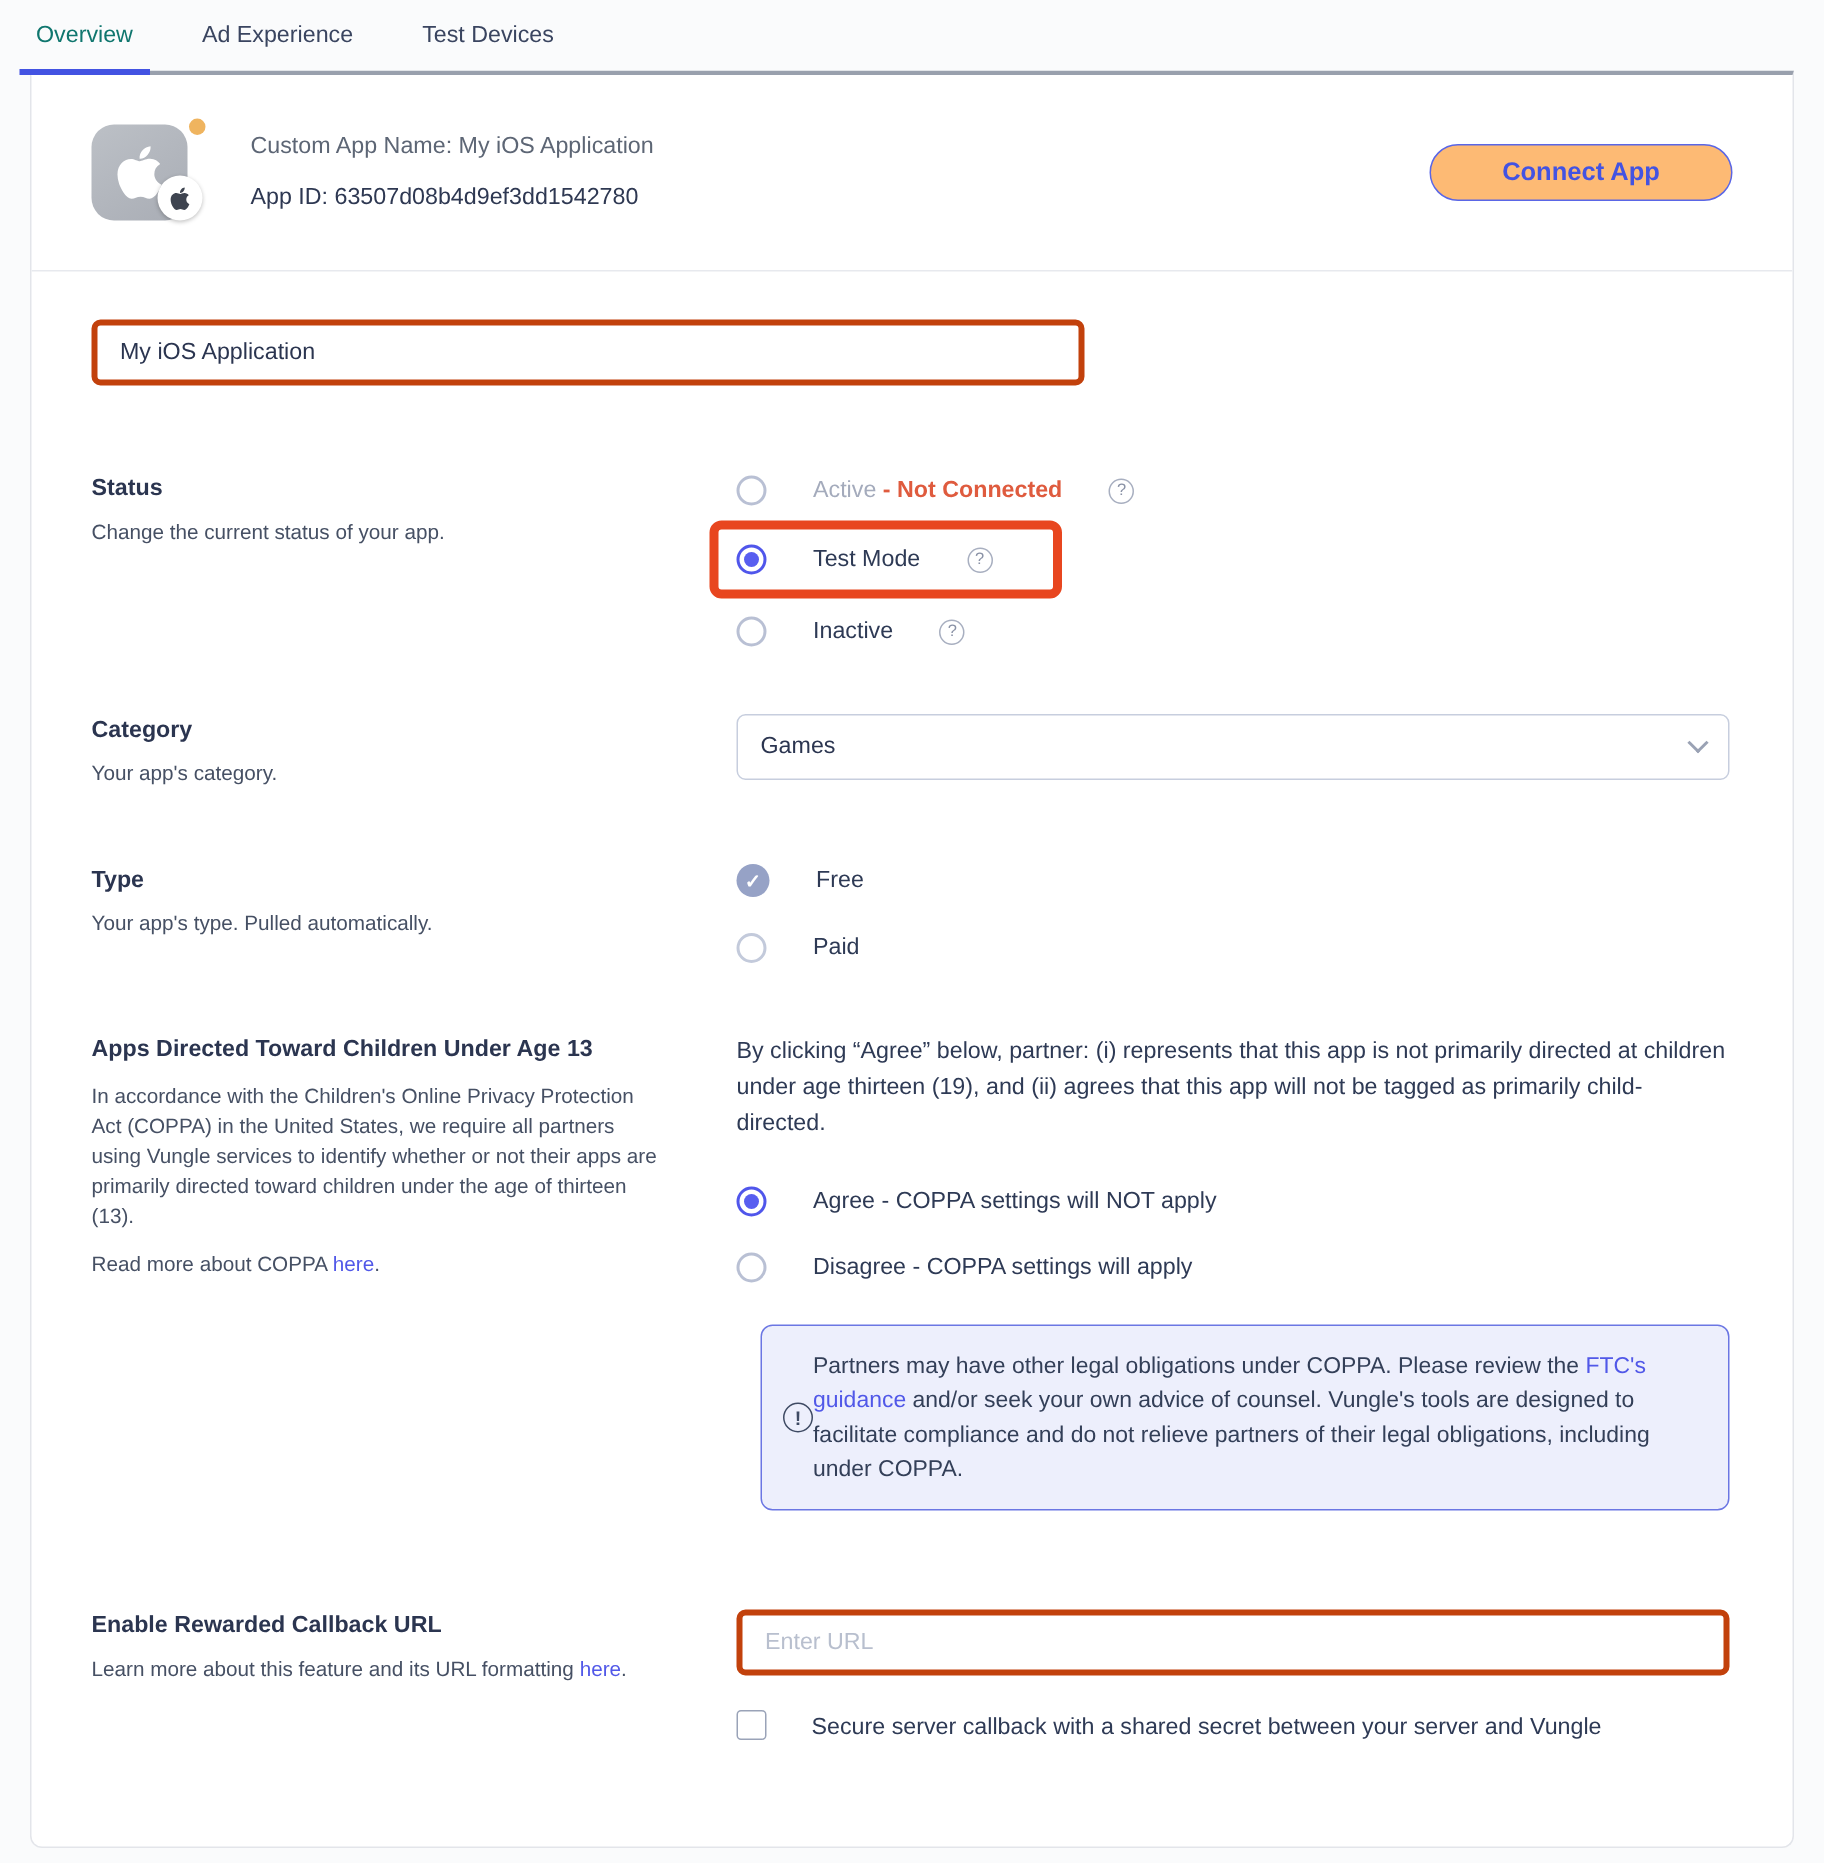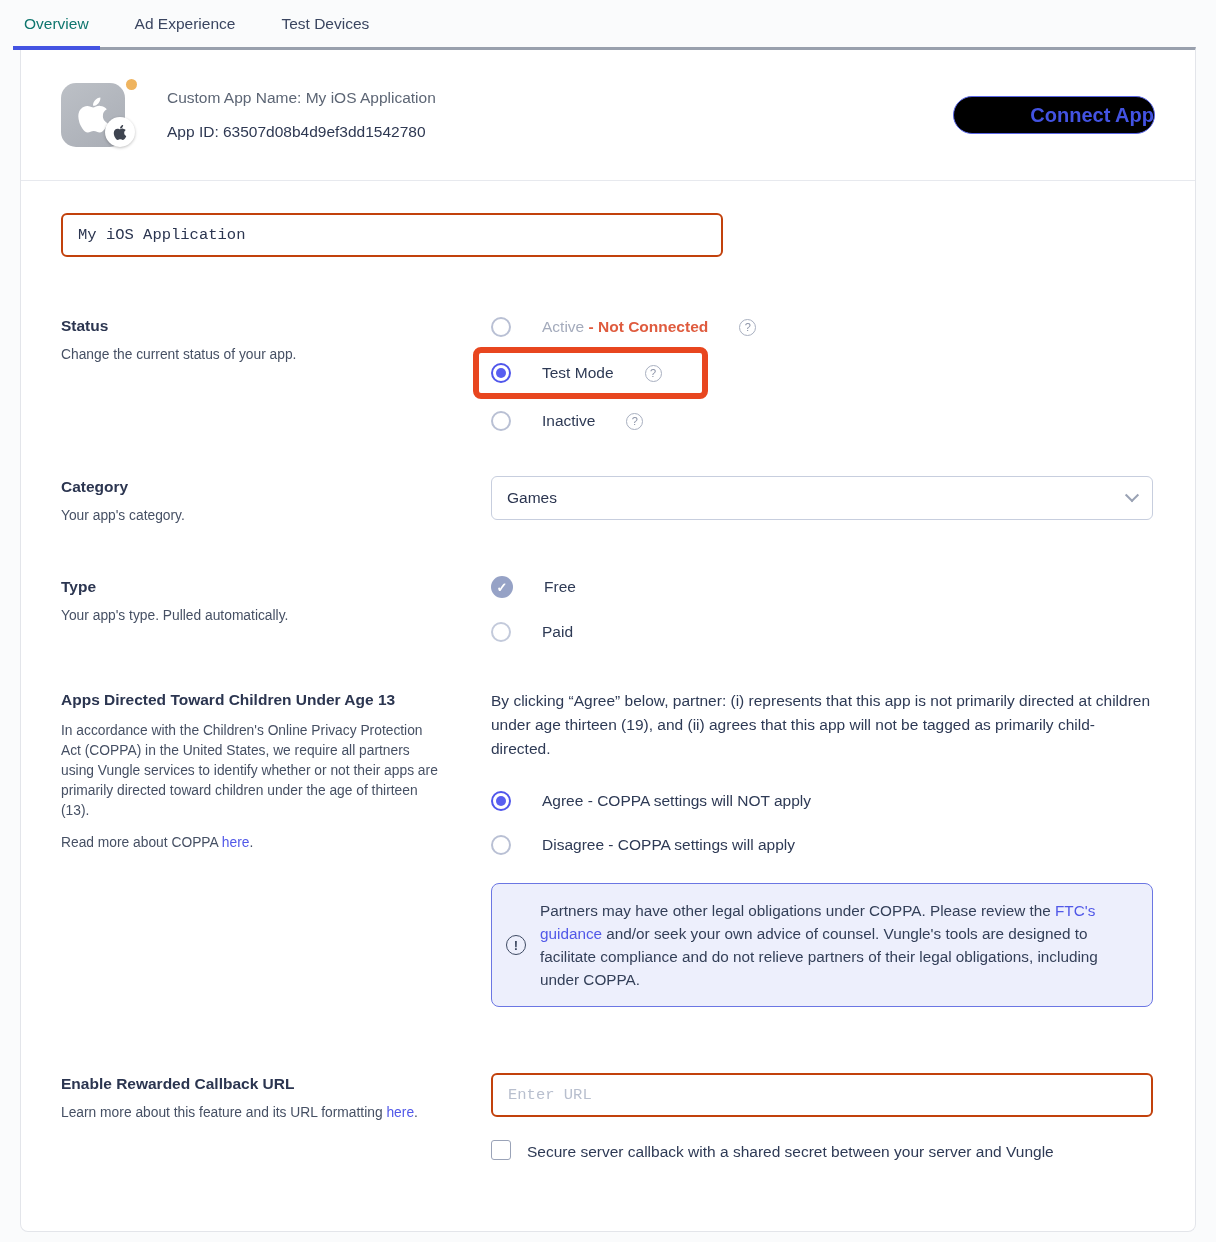--- a/index.html
+++ b/index.html
@@ -24,35 +24,35 @@
   .app-icon { position:absolute; left:0; top:4px; width:64px; height:64px; border-radius:15px;
               background:linear-gradient(145deg,#bcc0c6,#a9adb5); display:flex; align-items:center; justify-content:center; }
   .app-icon svg { width:34px; height:40px; fill:#ffffff; }
   .app-badge { position:absolute; left:44px; top:38px; width:30px; height:30px; border-radius:50%;
                background:#ffffff; box-shadow:0 1px 3px rgba(0,0,0,.25); display:flex; align-items:center; justify-content:center; }
   .app-badge svg { width:14px; height:17px; fill:#3e4450; }
   .status-dot { position:absolute; left:65px; top:0; width:11px; height:11px; border-radius:50%; background:#efb45f; }
   .header-lines { margin-left:28px; }
   .header-line1 { font-size:15.5px; color:#5d6675; }
   .header-line2 { font-size:15.5px; color:#2e3852; margin-top:16px; }
-  .connect-btn { margin-left:auto; width:202px; height:38px; border-radius:19px; background:#000000;
-                 border:1.5px solid #5a66e6; color:#4353e2; font-weight:bold; font-size:20px;
-                 font-family:"Liberation Sans", sans-serif; cursor:pointer;text-align:right; }
+  .connect-btn { margin-left:auto; width:202px; height:38px; border-radius:19px; background:#fdba74;
+                 border:1.5px solid #5a66e6; color:#4353e2; font-weight:bold; font-size:17px;
+                 font-family:"Liberation Sans", sans-serif; cursor:pointer; }
 
   
   .form { padding:0 40px; }
   .row { display:flex; }
   .row-label { width:430px; flex-shrink:0; padding-right:50px; }
   .row-control { width:662px; }
   .lbl-h { font-size:15.5px; font-weight:bold; color:#2b3550; line-height:22px; }
   .lbl-d { font-size:13.8px; color:#465064; line-height:20px; margin-top:8px; }
   .link { color:#5158e8; text-decoration:none; cursor:pointer; }
 
-  .text-input { width:100%; height:44px; border:2px solid #c2410c; border-radius:6px; padding:0 15px;
-                font-size:15.5px; color:#2b3550; font-family:Liberation Mono, monospace; background:#fff; }
+  .text-input { width:100%; height:44px; border:4px solid #c2410c; border-radius:6px; padding:0 15px;
+                font-size:15.5px; color:#2b3550; font-family:Liberation Sans, sans-serif; background:#fff; }
   .text-input::placeholder { color:#b8bfce; }
 
   .select { width:100%; height:44px; border:1px solid #c7cede; border-radius:6px; padding:0 15px;
             display:flex; align-items:center; font-size:15.5px; color:#2b3550; background:#fff; cursor:pointer; }
   .chevron { margin-left:auto; width:10px; height:10px; border-right:2px solid #9aa2b4; border-bottom:2px solid #9aa2b4;
              transform:rotate(45deg) translate(-2px,-2px); }
 
   .opt-row { display:flex; align-items:center; gap:31px; font-size:15.5px; color:#2e3a55; }
   .radio { width:20px; height:20px; border-radius:50%; border:2px solid #b9c0d4; background:#fff;
            flex-shrink:0; position:relative; cursor:pointer; }
@@ -64,29 +64,29 @@
   .help { width:17px; height:17px; border-radius:50%; border:1px solid #a8afc0; color:#8a92a6;
           display:inline-flex; align-items:center; justify-content:center; font-size:11px; flex-shrink:0; cursor:pointer; }
   .help::after { content:"?"; }
 
   .muted { color:#a4abbc; }
   .alert-red { color:#df5b3e; font-weight:bold; }
 
   .annotation-box { display:inline-flex; border:6px solid #e8461f; border-radius:8px;
                     margin-left:-18px; padding:10px 40px 10px 12px; }
 
-  .notice { display:flex; gap:14px; background:#edeffc; border:1px solid #6b76e3; border-radius:8px;
-            padding:15px 18px 15px 14px; }
+  .notice { display:flex; gap:0; background:#edeffc; border:1px solid #6b76e3; border-radius:8px;
+            padding:15px 18px 15px 14px;margin-left:16px; }
   .notice-icon { width:20px; height:20px; border-radius:50%; border:1.5px solid #3e4a63; color:#3e4a63;
                  display:flex; align-items:center; justify-content:center; font-size:13px; font-weight:bold;
                  flex-shrink:0; align-self:center; }
   .notice-icon::after { content:"!"; }
   .notice-text { font-size:15.3px; color:#333f58; line-height:23px; }
 
-  .checkbox-row { display:flex; gap:16px; margin-top:22px; }
+  .checkbox-row { display:flex; gap:30px; margin-top:22px; }
   .checkbox { width:20px; height:20px; border:1.5px solid #9aa3b8; border-radius:3px; background:#fff;
               flex-shrink:0; cursor:pointer; margin-top:1px; }
   .checkbox-label { font-size:15.5px; color:#2e3a55; line-height:25px; max-width:545px; }
 
   
   .mt-row1 { margin-top:32px; }
   .mt-row2 { margin-top:58px; }
   .mt-row3 { margin-top:45px; }
   .mt-row4 { margin-top:50px; }
   .mt-row5 { margin-top:47px; }

